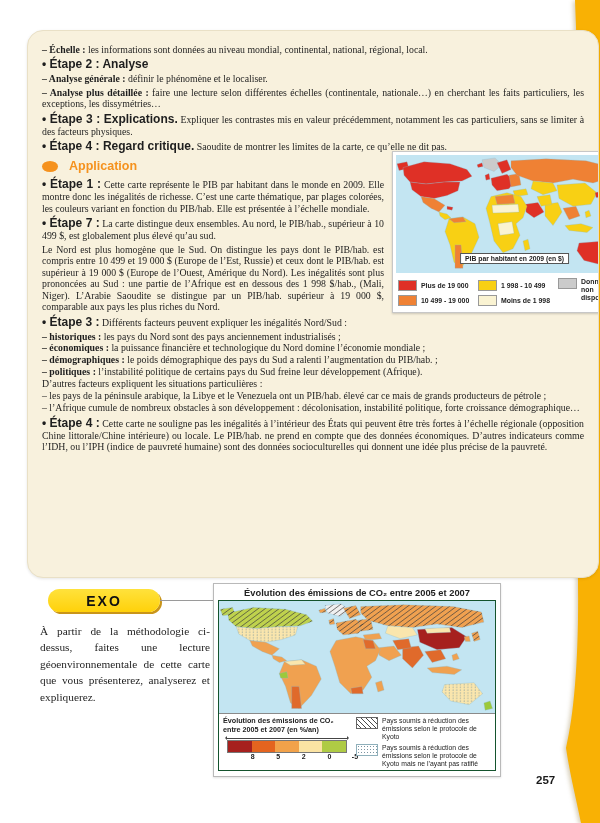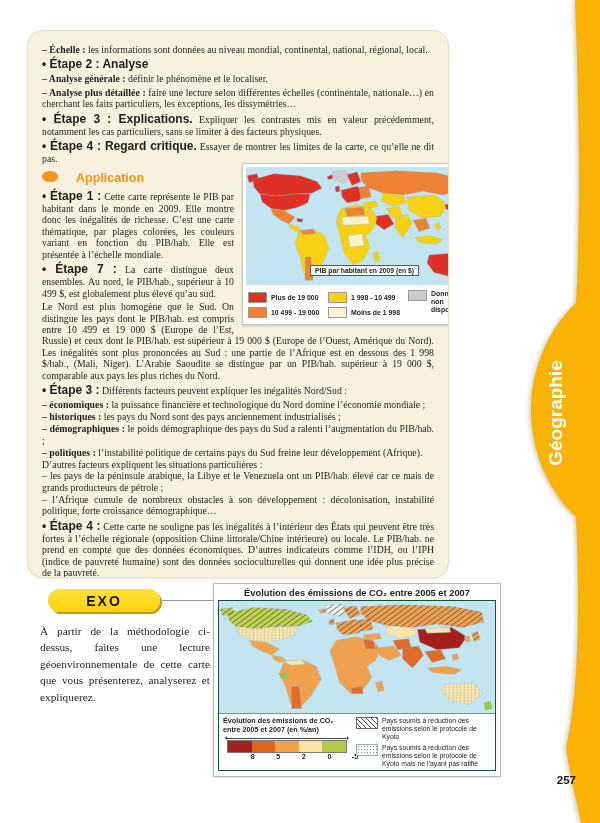--- a/index.html
+++ b/index.html
@@ -7,29 +7,29 @@
         font-family:"Liberation Serif",serif;color:#1e1e1e;}
 
   
   .band-svg{position:absolute;top:0;left:0;pointer-events:none;}
   .band-path{filter:drop-shadow(-2px 1px 2px rgba(110,80,0,.28));}
   .side-tab{position:absolute;left:476px;top:402px;width:160px;height:22px;
             transform:rotate(-90deg);text-align:center;
             font-family:"Liberation Sans",sans-serif;font-weight:bold;font-size:19px;color:#ffffff;}
 
   
-  .method-box{position:absolute;left:27px;top:30px;width:422px;height:548px;box-sizing:border-box;
+  .method-box{position:absolute;left:27px;top:30px;width:572px;height:548px;box-sizing:border-box;
               background:#F8F1DD;border:1px solid #E9E0C6;border-radius:16px;
               padding:11px 14px 8px 14px;overflow:hidden;
               box-shadow:0 1px 3px rgba(0,0,0,.10);}
   .mline{font-size:9.8px;line-height:1.17;text-align:justify;margin:2px 0;}
   .mline .lead{font-weight:bold;}
   .mline.sans-lead .lead{font-family:"Liberation Sans",sans-serif;font-size:12px;}
   .mline.tight{margin:0.5px 0;}
-  .app-heading{display:flex;gap:18px;margin:6px 0 4px 0;}
+  .app-heading{display:flex;align-items:center;gap:11px;margin:6px 0 4px 0;}
   .app-dot{width:16px;height:11px;background:#F5921E;border-radius:50%;}
   .app-title{font-family:"Liberation Sans",sans-serif;font-weight:bold;font-size:12.5px;color:#F5921E;}
 
   
   .map1-float{float:right;width:232px;margin:-4px -40px 5px 8px;
               background:#ffffff;border:1px solid #c7c7c7;box-shadow:0 1px 2px rgba(0,0,0,.18);
               padding:3px;box-sizing:border-box;position:relative;}
   .map1-sea{display:block;width:100%;height:118px;}
   .map1-title{position:absolute;left:50%;top:101px;transform:translateX(-44%);
               background:#ffffff;border:1px solid #555;padding:1px 4px;white-space:nowrap;
@@ -81,21 +81,21 @@
                     font-weight:bold;font-size:7px;color:#222;}
   .m2l-right{flex:1;display:flex;flex-direction:column;gap:3px;}
   .kyoto{display:flex;gap:4px;align-items:flex-start;}
   .kyoto-label{font-family:"Liberation Sans",sans-serif;font-size:6.8px;line-height:1.18;color:#222;}
   .sw-hatch{width:20px;height:10px;border:0.5px solid #666;flex:0 0 auto;
             background:repeating-linear-gradient(45deg,#ffffff 0 2.5px,#4a4a4a 2.5px 3.5px);}
   .sw-dots{width:20px;height:10px;border:0.5px solid #8fb0bb;flex:0 0 auto;background-color:#fff;
            background-image:radial-gradient(circle,#7a93a0 0.7px,transparent 0.8px);
            background-size:3px 3px;}
 
-  .page-num{position:absolute;left:536px;top:774px;width:40px;text-align:right;
+  .page-num{position:absolute;left:536px;top:774px;width:40px;text-align:left;
             font-family:"Liberation Sans",sans-serif;font-weight:bold;font-size:11.5px;color:#1a1a1a;}
 </style>
 </head>
 <body>
 
 <div id="page">
 
   <svg class="band-svg" width="600" height="823" viewBox="0 0 600 823">
     <path class="band-path" fill="#F9B104" d="M575,0 C579,100 581,210 576,303 C549,328 531,368 531,410 C531,452 549,492 576,517 C581,620 577,702 566,748 C570,775 576,798 581,823 L600,823 L600,0 Z"></path>
   </svg>
@@ -108,21 +108,21 @@
         <div class="mline serif-lead"><span class="lead">– Échelle :</span><span> les informations sont données au niveau mondial, continental, national, régional, local.</span></div>
 
         <div class="mline sans-lead"><span class="lead">• Étape 2 : Analyse</span><span></span></div>
 
         <div class="mline serif-lead"><span class="lead">– Analyse générale :</span><span> définir le phénomène et le localiser.</span></div>
 
         <div class="mline serif-lead"><span class="lead">– Analyse plus détaillée :</span><span> faire une lecture selon différentes échelles (continentale, nationale…) en cherchant les faits particuliers, les exceptions, les dissymétries…</span></div>
 
         <div class="mline sans-lead"><span class="lead">• Étape 3 : Explications.</span><span> Expliquer les contrastes mis en valeur précédemment, notamment les cas particuliers, sans se limiter à des facteurs physiques.</span></div>
 
-        <div class="mline sans-lead"><span class="lead">• Étape 4 : Regard critique.</span><span> Essayer de montrer les limites de la carte, ce qu’elle ne dit pas.</span></div>
+        <div class="mline sans-lead"><span class="lead">• Étape 4 : Regard critique.</span><span> Saoudite de montrer les limites de la carte, ce qu’elle ne dit pas.</span></div>
       </div>
 
     <div class="map1-float">
       <svg class="map1-sea" viewBox="0 0 224 122" preserveAspectRatio="none">
         <rect x="0" y="0" width="224" height="122" fill="#C3E5F2"></rect>
         <g stroke="#86b9cf" stroke-width="0.3">
           <polygon points="86,5 99,3 106,10 98,17 88,13" fill="#CBCBCB"></polygon>
           <polygon points="1,9 11,7 13,14 3,16" fill="#DF3026"></polygon>
           <polygon points="7,13 28,7 54,9 71,15 76,22 66,27 48,28 30,30 14,28 8,21" fill="#DF3026"></polygon>
           <polygon points="14,28 30,30 48,28 64,28 62,37 51,42 38,45 25,43 16,36" fill="#DF3026"></polygon>
@@ -191,23 +191,23 @@
     <div>
 
         <div class="mline sans-lead"><span class="lead">• Étape 1 :</span><span> Cette carte représente le PIB par habitant dans le monde en 2009. Elle montre donc les inégalités de richesse. C’est une carte thématique, par plages colorées, les couleurs variant en fonction du PIB/hab. Elle est présentée à l’échelle mondiale.</span></div>
 
         <div class="mline sans-lead"><span class="lead">• Étape 7 :</span><span> La carte distingue deux ensembles. Au nord, le PIB/hab., supérieur à 10 499 $, est globalement plus élevé qu’au sud.</span></div>
 
         <div class="mline plain"><span class="lead"></span><span>Le Nord est plus homogène que le Sud. On distingue les pays dont le PIB/hab. est compris entre 10 499 et 19 000 $ (Europe de l’Est, Russie) et ceux dont le PIB/hab. est supérieur à 19 000 $ (Europe de l’Ouest, Amérique du Nord). Les inégalités sont plus prononcées au Sud : une partie de l’Afrique est en dessous des 1 998 $/hab., (Mali, Niger). L’Arabie Saoudite se distingue par un PIB/hab. supérieur à 19 000 $, comparable aux pays les plus riches du Nord.</span></div>
 
         <div class="mline sans-lead"><span class="lead">• Étape 3 :</span><span> Différents facteurs peuvent expliquer les inégalités Nord/Sud :</span></div>
 
+        <div class="mline serif-lead tight"><span class="lead">– historiques :</span><span> les pays du Nord sont des pays anciennement industrialisés ;</span></div>
+
         <div class="mline serif-lead tight"><span class="lead">– économiques :</span><span> la puissance financière et technologique du Nord domine l’économie mondiale ;</span></div>
-
-        <div class="mline serif-lead tight"><span class="lead">– historiques :</span><span> les pays du Nord sont des pays anciennement industrialisés ;</span></div>
 
         <div class="mline serif-lead tight"><span class="lead">– démographiques :</span><span> le poids démographique des pays du Sud a ralenti l’augmentation du PIB/hab. ;</span></div>
 
         <div class="mline serif-lead tight"><span class="lead">– politiques :</span><span> l’instabilité politique de certains pays du Sud freine leur développement (Afrique).</span></div>
 
         <div class="mline plain tight"><span class="lead"></span><span>D’autres facteurs expliquent les situations particulières :</span></div>
 
 
         <div class="mline plain tight"><span class="lead"></span><span>– les pays de la péninsule arabique, la Libye et le Venezuela ont un PIB/hab. élevé car ce mais de grands producteurs de pétrole ;</span></div>
 

